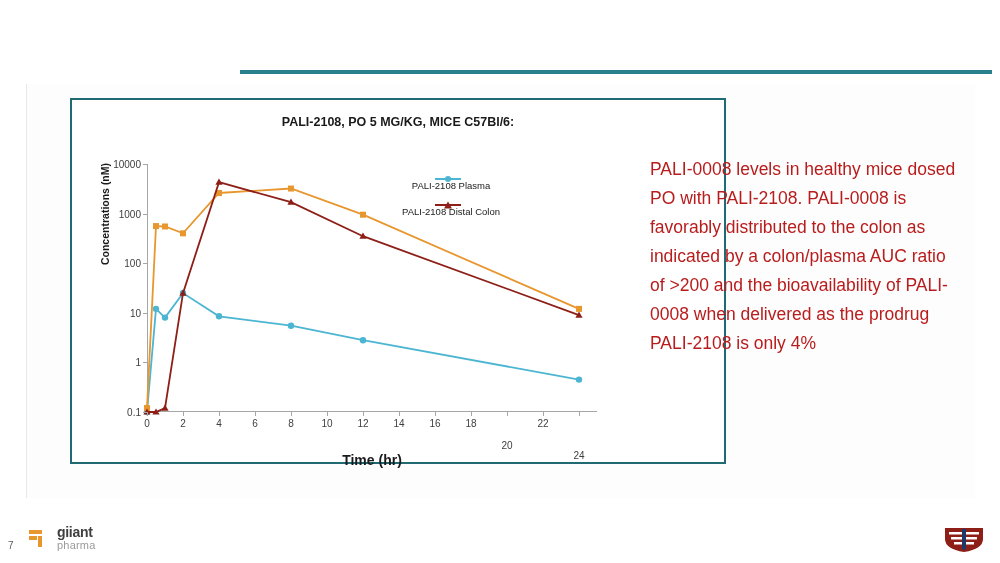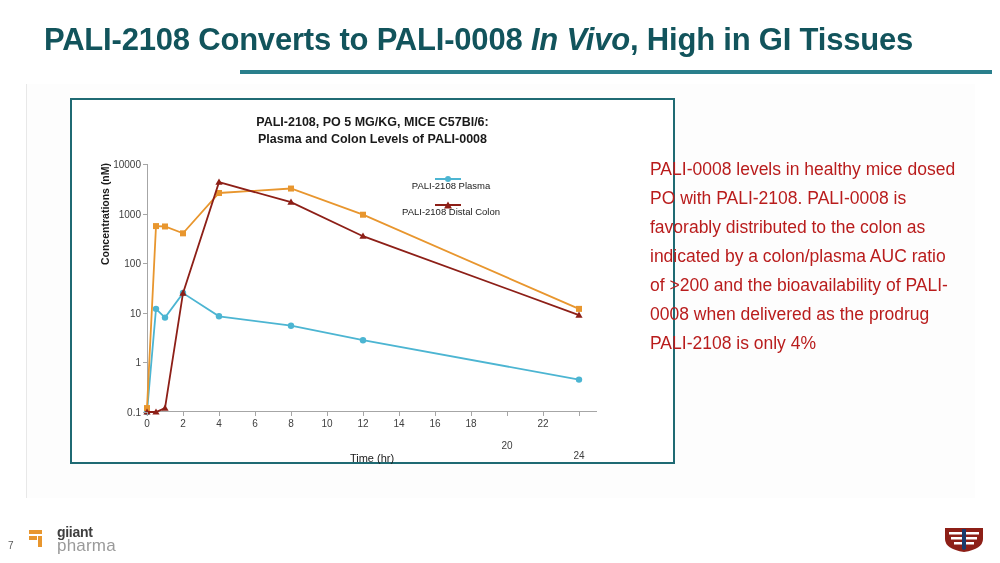--- a/index.html
+++ b/index.html
@@ -52,21 +52,21 @@
     height: 414px;
     background: #fdfdfd;
     border-left: 1px solid #e8e8e8;
   }
 
   
   .chart-box {
     position: absolute;
     left: 70px;
     top: 98px;
-    width: 605px;
+    width: 656px;
     height: 366px;
     background: #ffffff;
     border: 2px solid #1f6a73;
     box-sizing: border-box;
     padding-left: 41px;
   }
   .chart-title {
     position: absolute;
     left: 0;
     top: 14px;
@@ -105,22 +105,22 @@
     font-size: 10.5px;
     font-weight: bold;
     color: #1a1a1a;
   }
   .x-label {
     position: absolute;
     left: 0;
     top: 288px;
     width: 100%;
     text-align: center;
-    font-size: 11px;
-    font-weight: normal;
+    font-size: 14px;
+    font-weight: bold;
     color: #1a1a1a;
   }
   .ytick {
     position: absolute;
     right: 100%;
     margin-right: 6px;
     transform: translateY(-50%);
     font-size: 10px;
     color: #404040;
     white-space: nowrap;
@@ -216,46 +216,44 @@
   .logo-text {
     line-height: 13px;
   }
   .logo-name {
     font-size: 14px;
     color: #3f3f3f;
     font-weight: bold;
     letter-spacing: -0.3px;
   }
   .logo-sub {
-    font-size: 17px;
+    font-size: 11px;
     color: #9a9a9a;
     letter-spacing: 0.2px;
   }
   .corner-logo {
     position: absolute;
     right: 14px;
     top: 527px;
     width: 44px;
     height: 26px;
   }
 </style>
 </head>
 <body>
 
 <div class="slide">
 
-  <div class="title"><span>PALI-2108 Converts to PALI-0008 </span><span class="ital">In Vivo</span><span>, High in GI Tissues</span></div>
   <div class="title-rule"></div>
 
   <div class="panel"></div>
 
   <div class="chart-box">
     <div class="chart-title">
       <div>PALI-2108, PO 5 MG/KG, MICE C57Bl/6:</div>
-      <div>Plasma and Colon Levels of PALI-0008</div>
     </div>
 
     <div class="y-label">Concentrations (nM)</div>
 
     <div class="plot-area" id="plot">
       <div class="plot-frame"></div>
       <svg id="series-svg" width="450" height="248" style="position:absolute;left:0;top:0;overflow:visible">
           <polyline points="0.0,248.0 9.0,144.9 18.0,153.6 36.0,129.1 72.0,152.3 144.0,161.7 216.0,176.2 432.0,215.6" fill="none" stroke="#4cb5d2" stroke-width="1.8"></polyline>
           <circle cx="0" cy="248" r="3.2" fill="#4cb5d2"></circle>
           <circle cx="9" cy="144.87261019603778" r="3.2" fill="#4cb5d2"></circle>

